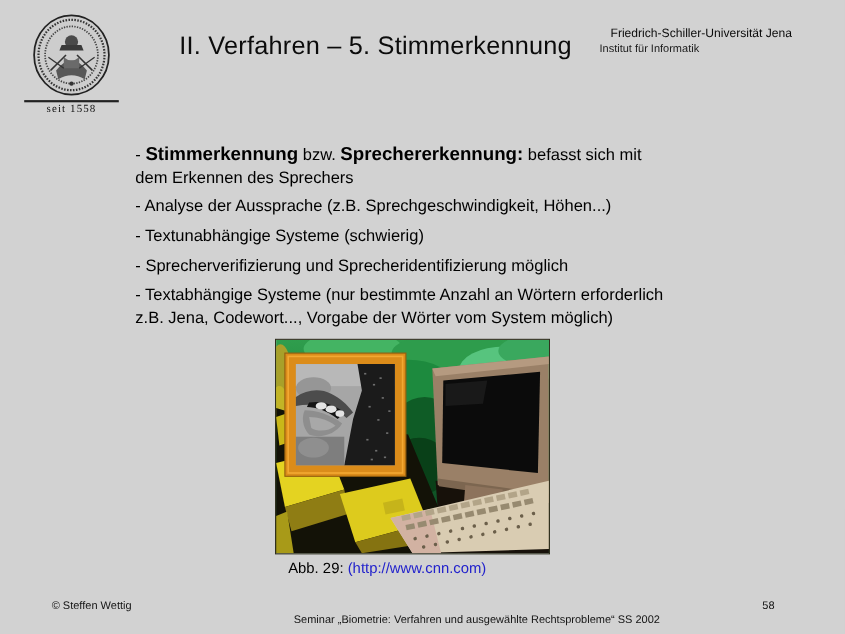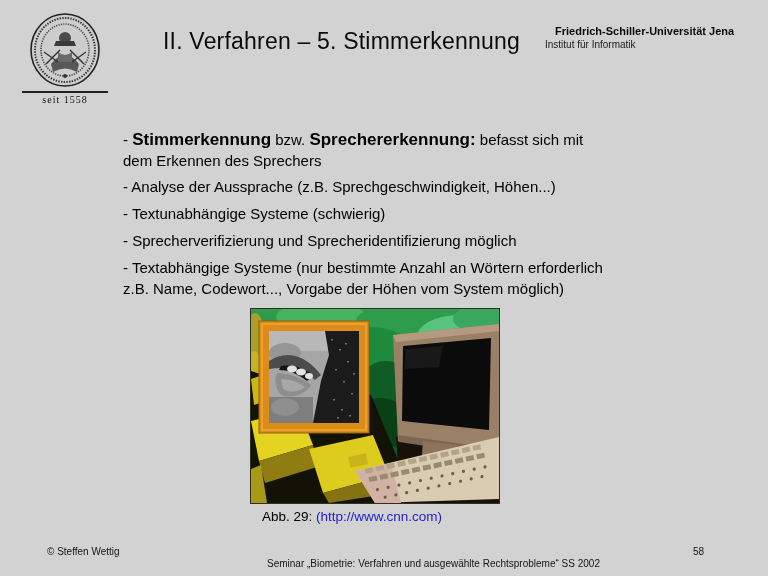--- a/index.html
+++ b/index.html
@@ -20,21 +20,21 @@
   .seal-caption{
     font-family:"Liberation Serif", serif;
     font-size:10px;color:#111;margin-top:1px;letter-spacing:1px;
   }
   .title{
     position:absolute;left:163px;top:28px;margin:0;
     font-size:23px;font-weight:normal;color:#0b0b0b;letter-spacing:0.2px;
     white-space:nowrap;
   }
   .org{position:absolute;left:545px;top:24px;line-height:14px;}
-  .org-name{font-size:11px;font-weight:bold;color:#0b0b0b;white-space:nowrap;padding-left:10px;}
+  .org-name{font-size:11px;font-weight:normal;color:#0b0b0b;white-space:nowrap;padding-left:10px;}
   .org-dept{font-size:10px;color:#1a1a1a;white-space:nowrap;}
 
   
   .content{position:absolute;left:123px;top:129px;width:575px;font-size:15px;line-height:21px;}
   .content p{margin:0 0 6px 0;}
   .content p.b1{width:515px;margin-bottom:5px;}
   .content b{font-size:17px;}
   .pre{white-space:pre-line;}
 
   
@@ -84,21 +84,21 @@
     <div class="org-dept">Institut für Informatik</div>
   </div>
 
   <div class="content">
     <p class="b1 pre"><span>- </span><b>Stimmerkennung</b><span> bzw. </span><b>Sprechererkennung:</b><span> befasst sich mit
 dem Erkennen des Sprechers</span></p>
     <p>- Analyse der Aussprache (z.B. Sprechgeschwindigkeit, Höhen...)</p>
     <p>- Textunabhängige Systeme (schwierig)</p>
     <p>- Sprecherverifizierung und Sprecheridentifizierung möglich</p>
     <p class="pre">- Textabhängige Systeme (nur bestimmte Anzahl an Wörtern erforderlich
-z.B. Name, Codewort..., Vorgabe der Höhen vom System möglich)</p>
+z.B. Jena, Codewort..., Vorgabe der Wörter vom System möglich)</p>
   </div>
 
   <div class="figure">
     <svg width="248" height="194" viewBox="0 0 248 194">
       <defs>
         <linearGradient id="gbg" x1="0" y1="0" x2="0" y2="1">
           <stop offset="0" stop-color="#2f9e4d"></stop>
           <stop offset="0.5" stop-color="#157033"></stop>
           <stop offset="1" stop-color="#0a3318"></stop>
         </linearGradient>

